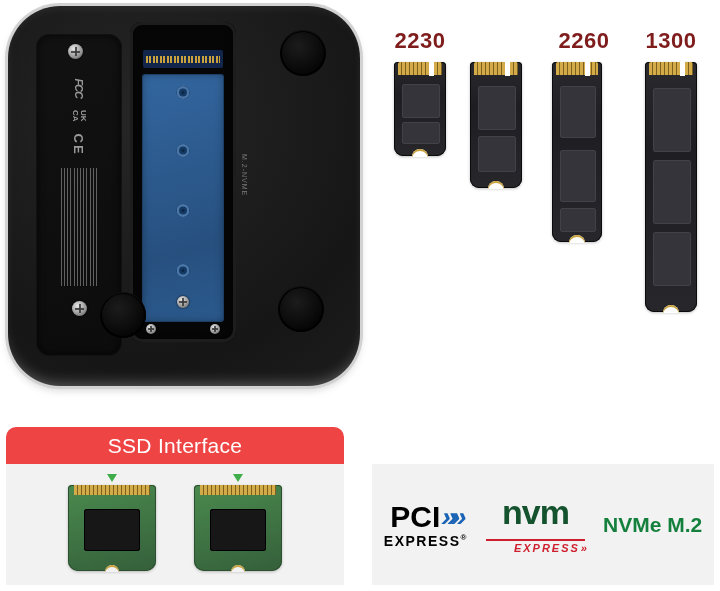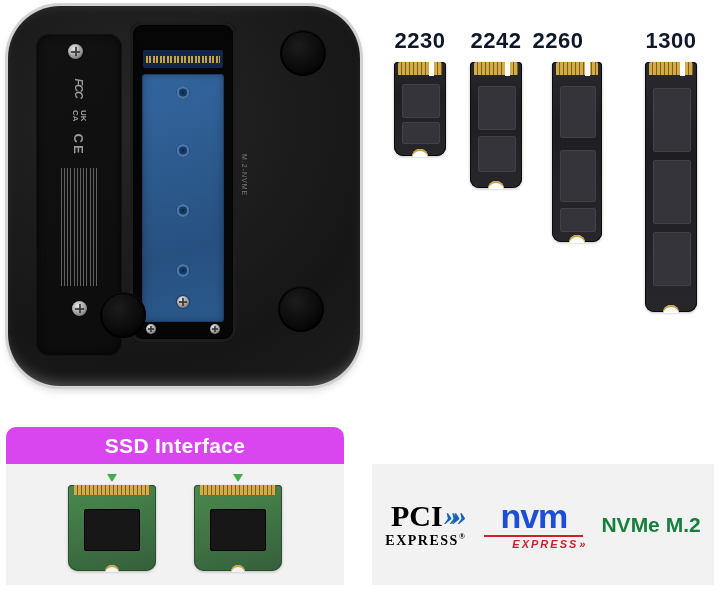--- a/index.html
+++ b/index.html
@@ -48,63 +48,63 @@
   .pcb-plate{position:absolute;top:52px;left:12px;width:82px;height:248px;border-radius:4px;
         background:linear-gradient(165deg,#33669f,#27507f 70%,#2b5a8e);
         box-shadow:inset 0 0 0 1px #1d3f66, inset 0 0 8px rgba(0,0,0,.35);}
   .standoff{position:absolute;left:50%;transform:translateX(-50%);width:13px;height:13px;border-radius:50%;
         background:#0c2747;box-shadow:inset 0 0 0 2.5px #4a76a8, inset 0 0 0 5px #143a63;}
   .side-label{position:absolute;left:233px;top:148px;writing-mode:vertical-rl;
         font-size:7px;color:#787878;letter-spacing:1px;}
 
   
   .size-label{position:absolute;top:28px;width:84px;text-align:center;
-        font-size:22px;font-weight:bold;color:#0f172a;letter-spacing:.5px;}
+        font-size:22px;font-weight:bold;color:#7f1d1d;letter-spacing:.5px;}
   .m2stick{position:absolute;top:62px;border-radius:4px 4px 9px 9px;
         background:linear-gradient(180deg,#2a2a2e,#1e1e22 35%,#26262b);
         box-shadow:inset 0 0 0 1px #0b0b0d, 0 1px 3px rgba(0,0,0,.25);}
   .m2fingers{position:absolute;top:0;left:4px;right:4px;height:13px;border-radius:2px 2px 0 0;
         background:repeating-linear-gradient(90deg,#d4ab49 0 3px,#7d601d 3px 4px);}
   .m2notch{position:absolute;top:-1px;right:8px;width:5px;height:15px;background:#fff;}
   .chip{position:absolute;left:16%;width:68%;background:#34343a;border:1px solid #41414a;border-radius:2px;}
   .m2mount{position:absolute;bottom:-1px;left:50%;transform:translateX(-50%);width:16px;height:8px;
         background:#fff;border-radius:8px 8px 0 0;box-shadow:inset 0 2px 0 #c9a23e;}
 
   
   .panel{position:absolute;top:427px;height:158px;}
   .panel-left{left:6px;width:338px;}
   .panel-right{left:372px;width:342px;}
-  .panel-header{height:37px;background:#d946ef;border-radius:10px 10px 0 0;color:#fff;
-        font-size:21px;font-weight:bold;display:flex;align-items:center;justify-content:center;letter-spacing:.3px;}
+  .panel-header{height:37px;background:#ef4444;border-radius:10px 10px 0 0;color:#fff;
+        font-size:21px;font-weight:normal;display:flex;align-items:center;justify-content:center;letter-spacing:.3px;}
   .panel-body{position:absolute;top:37px;left:0;right:0;bottom:0;background:#f2f2f2;}
 
   .body-flex{display:flex;justify-content:center;align-items:flex-start;gap:38px;padding-top:10px;box-sizing:border-box;}
   .green-col{display:flex;flex-direction:column;align-items:center;gap:3px;}
   .g-arrow{width:0;height:0;border-left:5px solid transparent;border-right:5px solid transparent;
         border-top:8px solid #3fae4a;}
   .g-card{position:relative;width:88px;height:86px;border-radius:4px 4px 10px 10px;
         background:linear-gradient(165deg,#4a8a4e,#355f3a);
         box-shadow:inset 0 0 0 1px #2b4f2f, 0 1px 3px rgba(0,0,0,.25);}
   .g-fingers{position:absolute;top:0;left:6px;right:6px;height:10px;
         background:repeating-linear-gradient(90deg,#d4ab49 0 3px,#7d601d 3px 4px);}
   .g-chip{position:absolute;top:24px;left:16px;width:56px;height:42px;background:#171717;border-radius:3px;
         box-shadow:inset 0 0 0 1px #000;}
   .g-mount{position:absolute;bottom:-1px;left:50%;transform:translateX(-50%);width:14px;height:7px;
         background:#f2f2f2;border-radius:7px 7px 0 0;box-shadow:inset 0 2px 0 #c9a23e;}
 
   .logos{display:flex;align-items:center;justify-content:center;gap:18px;}
-  .pci-logo{text-align:right;line-height:1;font-family:Liberation Serif, serif;}
+  .pci-logo{text-align:right;line-height:1;}
   .pci-top{font-size:30px;font-weight:800;color:#000;display:flex;align-items:center;justify-content:center;}
   .pci-arrows{color:#1a63b5;font-size:28px;font-weight:800;letter-spacing:-6px;margin-left:2px;
         transform:skewX(-14deg);display:inline-block;}
   .pci-bottom{font-size:14px;font-weight:800;color:#000;letter-spacing:1.5px;margin-top:2px;}
   .pci-bottom sup{font-size:8px;}
   .nvm-logo{text-align:center;line-height:1;}
-  .nvm-top{font-size:34px;font-weight:800;color:#1d4ed8;letter-spacing:-1px;
-        border-bottom:2px solid #cf1f2e;padding-bottom:2px;}
+  .nvm-top{font-size:34px;font-weight:800;color:#14532d;letter-spacing:-1px;
+        border-bottom:2px solid #cf1f2e;padding-bottom:10px;}
   .nvm-bottom{font-size:11px;font-weight:800;font-style:italic;color:#cf1f2e;letter-spacing:2px;margin-top:2px;margin-left:28px;}
   .nvm-chev{letter-spacing:-2px;margin-left:1px;}
   .nvme-m2{font-size:21px;font-weight:800;color:#15803d;white-space:nowrap;}
 </style>
 </head>
 <body>
 
 <div class="stage">
 
   <div class="device">
@@ -138,22 +138,21 @@
     </div>
 
     <span class="side-label">M.2-NVME</span>
 
     <div class="foot foot-tr"></div>
     <div class="foot foot-br"></div>
     <div class="foot foot-bl"></div>
   </div>
 
   <div class="size-label" style="left:378px;">2230</div>
-  <div class="size-label" style="left:454px;">2242</div>
-  <div class="size-label" style="left:516px;">2260</div>
+  <div class="size-label" style="left:542px;">2260</div>
   <div class="size-label" style="left:629px;">1300</div>
 
   <div class="m2stick" style="left:394px;width:52px;height:94px;">
     <div class="m2fingers">
         <div class="m2notch"></div>
       </div>
     <div class="chip" style="top:22px;height:32px;"></div>
     <div class="chip" style="top:60px;height:20px;"></div>
     <div class="m2mount"></div>
   </div>

